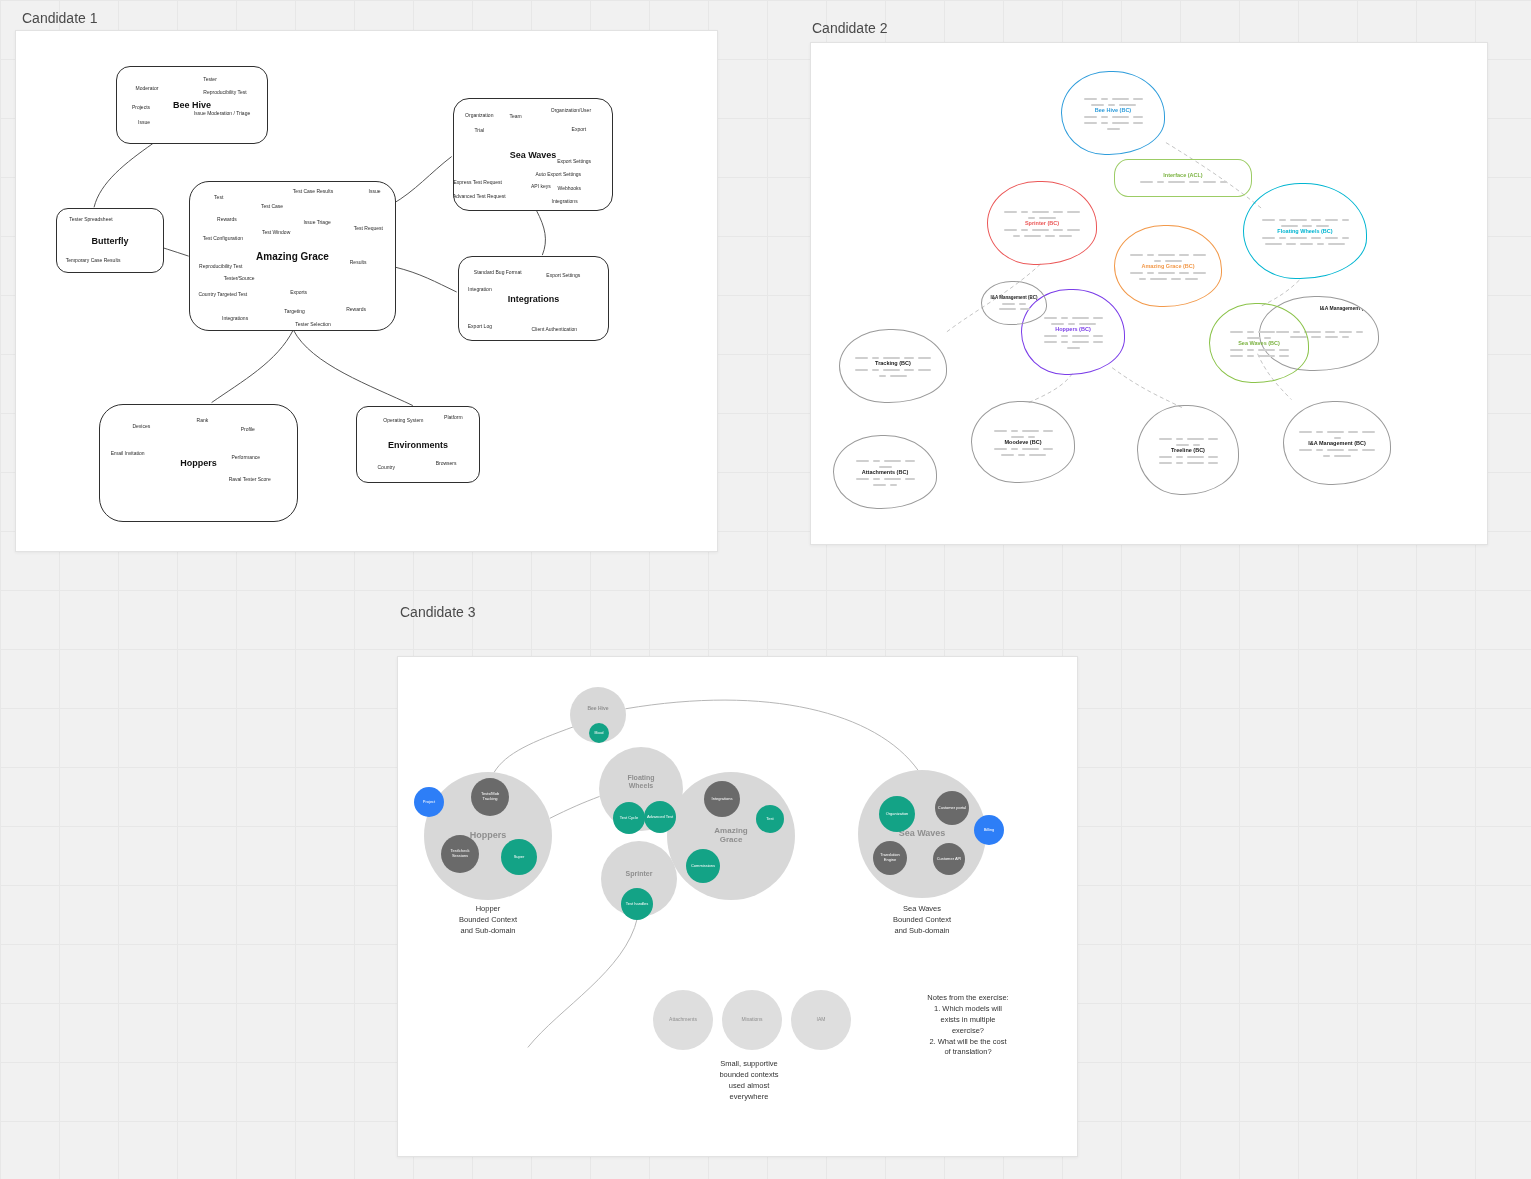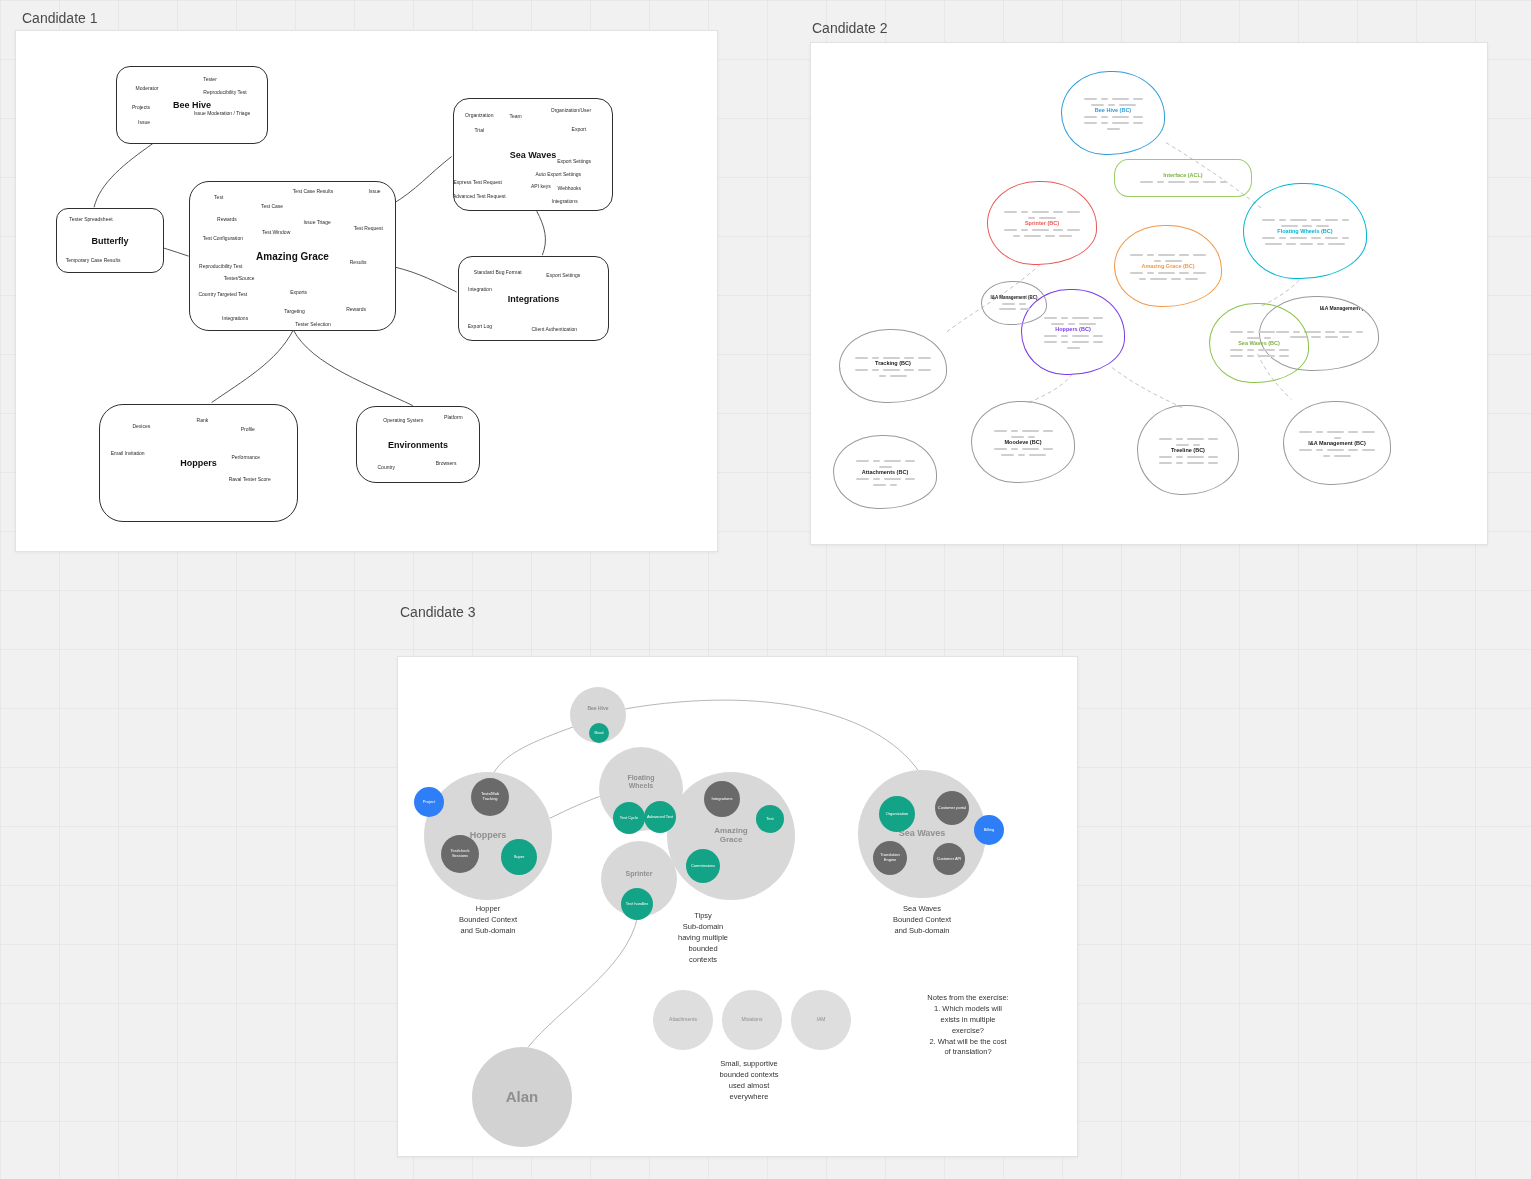--- a/index.html
+++ b/index.html
@@ -133,21 +133,21 @@
     <div class="c1-node" style="left:83px;top:373px;width:199px;height:118px;border-radius:24px">
       <span class="c1-title">Hoppers</span>
       <span class="sl" style="left:52%;top:13%">Rank</span>
       <span class="sl" style="left:21%;top:18%">Devices</span>
       <span class="sl" style="left:75%;top:21%">Profile</span>
       <span class="sl" style="left:14%;top:41%">Email Invitation</span>
       <span class="sl" style="left:74%;top:45%">Performance</span>
       <span class="sl" style="left:76%;top:64%">Raval Tester Score</span>
     </div>
 
-    <div class="c1-node" style="left:340px;top:375px;width:124px;height:77px;border-radius:20px">
+    <div class="c1-node" style="left:340px;top:375px;width:124px;height:77px;border-radius:12px">
       <span class="c1-title">Environments</span>
       <span class="sl" style="left:38%;top:17%">Operating System</span>
       <span class="sl" style="left:79%;top:13%">Platform</span>
       <span class="sl" style="left:73%;top:75%">Browsers</span>
       <span class="sl" style="left:24%;top:80%">Country</span>
     </div>
   </div>
 
   <div class="panel" style="left:810px;top:42px;width:678px;height:503px">
     <svg class="wires" viewBox="0 0 678 503">
@@ -273,23 +273,20 @@
     </div>
     <div class="c3-big lighter" style="left:255px;top:333px;width:60px;height:60px">
       <span style="font-size:5px;font-weight:normal">Attachments</span>
     </div>
     <div class="c3-big lighter" style="left:324px;top:333px;width:60px;height:60px">
       <span style="font-size:5px;font-weight:normal">Mixations</span>
     </div>
     <div class="c3-big lighter" style="left:393px;top:333px;width:60px;height:60px">
       <span style="font-size:5px;font-weight:normal">IAM</span>
     </div>
-    <div class="c3-big" style="left:74px;top:390px;width:100px;height:100px;background:#d2d2d2">
-      <span style="font-size:15px">Alan</span>
-    </div>
 
     <div class="c3-small green" style="left:191px;top:66px;width:20px;height:20px;font-size:3.5px">
         <span>Mood</span>
       </div>
     <div class="c3-small blue" style="left:16px;top:130px;width:30px;height:30px">
         <span>Project</span>
       </div>
     <div class="c3-small dark" style="left:73px;top:121px;width:38px;height:38px">
         <span>Tests/Mob Tracking</span>
       </div>
@@ -330,27 +327,20 @@
         <span>Customer API</span>
       </div>
     <div class="c3-small blue" style="left:576px;top:158px;width:30px;height:30px">
         <span>Billing</span>
       </div>
 
     <div class="cap" style="left:20px;top:247px;width:140px">
       <span class="b">Hopper</span>
       <span>Bounded Context</span>
       <span>and Sub-domain</span>
-    </div>
-    <div class="cap" style="left:235px;top:254px;width:140px">
-      <span class="b">Tipsy</span>
-      <span>Sub-domain</span>
-      <span>having multiple</span>
-      <span>bounded</span>
-      <span>contexts</span>
     </div>
     <div class="cap" style="left:454px;top:247px;width:140px">
       <span class="b">Sea Waves</span>
       <span>Bounded Context</span>
       <span>and Sub-domain</span>
     </div>
     <div class="cap" style="left:281px;top:402px;width:140px">
       <span>Small, supportive</span>
       <span>bounded contexts</span>
       <span>used almost</span>

